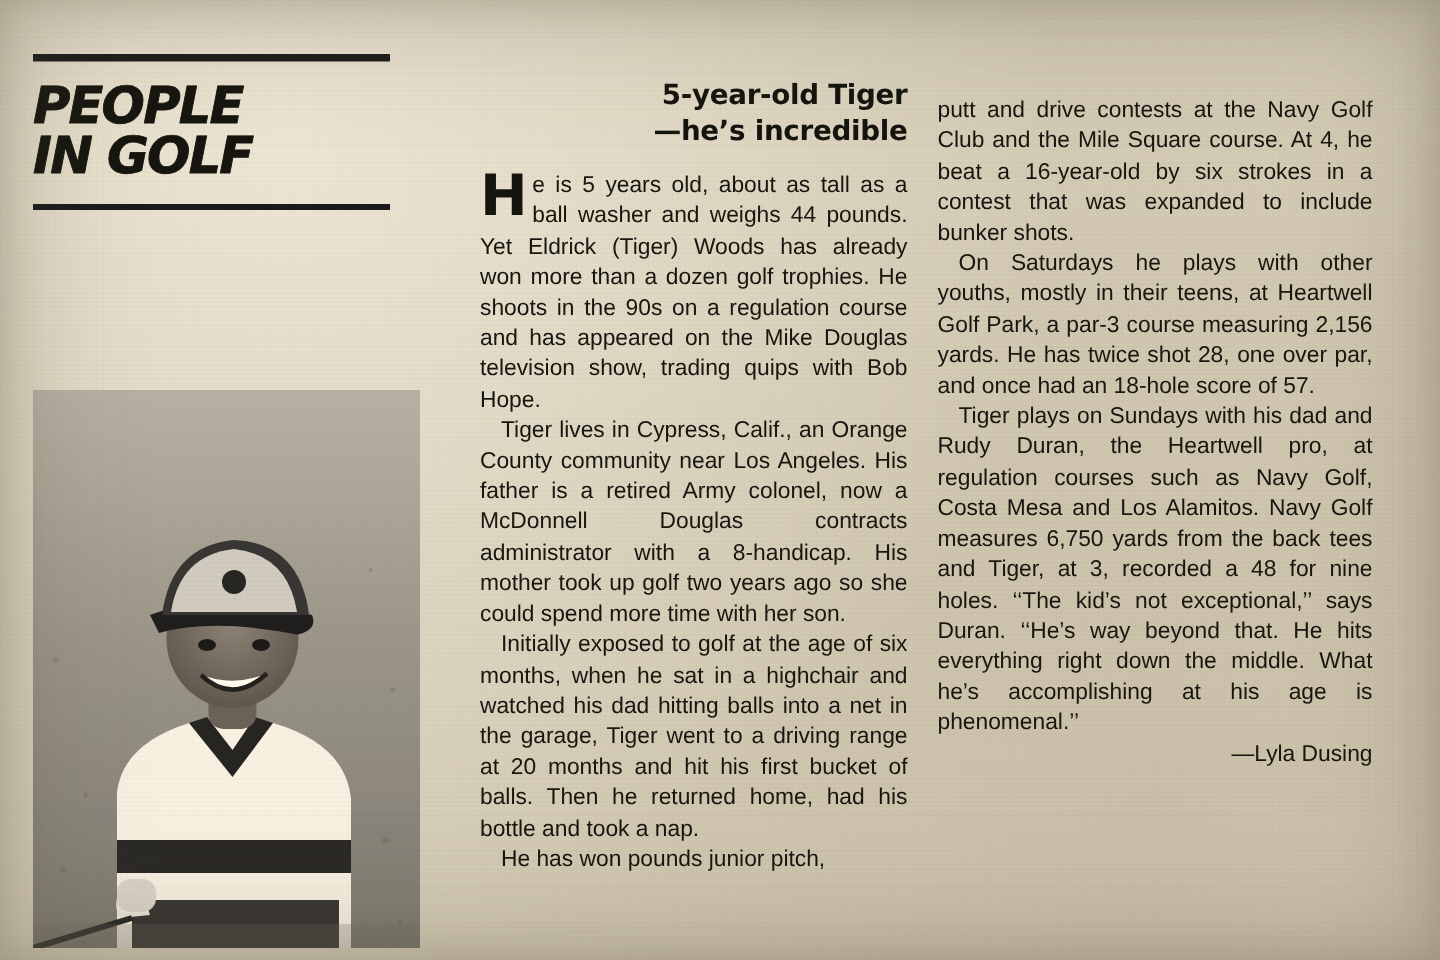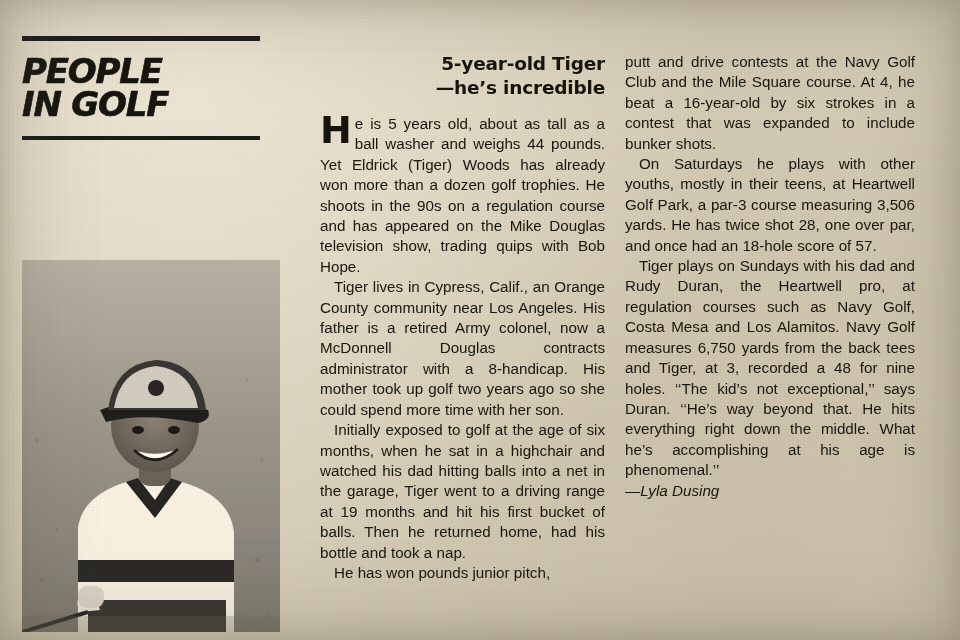--- a/index.html
+++ b/index.html
@@ -98,21 +98,21 @@
     position: absolute;
     top: 52px;
     font-family: "Liberation Sans", sans-serif;
     color: #17160f;
     font-size: 15.2px;
     line-height: 20.4px;
     text-align: justify;
     text-justify: inter-word;
   }
   .col-mid { left: 320px; width: 285px; }
-  .col-right { left: 625px; width: 290px; top: 52px; }
+  .col-right { left: 625px; width: 290px; top: 64px; }
 
   .headline {
     font-family: "DejaVu Sans", sans-serif;
     font-weight: 700;
     font-size: 18.5px;
     line-height: 24px;
     letter-spacing: -0.2px;
     color: #15140e;
     margin: 0 0 14px 0;
     text-align: right;
@@ -131,21 +131,21 @@
     font-family: "DejaVu Sans", sans-serif;
     font-weight: 700;
     font-size: 38px;
     line-height: 31px;
     padding: 0 3px 0 0;
     margin-top: 1px;
     color: #15140e;
   }
   .byline {
     display: block;
-    font-style: italic;
+    text-align: right;
     margin-top: 0px;
     text-indent: 0;
   }
   .ink {
     filter: blur(0.15px);
   }
 </style>
 </head>
 <body>
 
@@ -227,26 +227,26 @@
     </svg>
   </div>
 
   <div class="col col-mid ink">
     <h1 class="headline">
       <span>5-year-old Tiger</span>
       <span class="hl2">—he’s incredible</span>
     </h1>
     <p class="first"><span class="dropcap">H</span><span>e is 5 years old, about as tall as a ball washer and weighs 44 pounds. Yet Eldrick (Tiger) Woods has already won more than a dozen golf trophies. He shoots in the 90s on a regulation course and has appeared on the Mike Douglas television show, trading quips with Bob Hope.</span></p>
     <p>Tiger lives in Cypress, Calif., an Orange County community near Los Angeles. His father is a retired Army colonel, now a McDonnell Douglas contracts administrator with a 8-handicap. His mother took up golf two years ago so she could spend more time with her son.</p>
-    <p>Initially exposed to golf at the age of six months, when he sat in a highchair and watched his dad hitting balls into a net in the garage, Tiger went to a driving range at 19 months and hit his first bucket of balls. Then he returned home, had his bottle and took a nap.</p>
+    <p>Initially exposed to golf at the age of six months, when he sat in a highchair and watched his dad hitting balls into a net in the garage, Tiger went to a driving range at 20 months and hit his first bucket of balls. Then he returned home, had his bottle and took a nap.</p>
     <p>He has won pounds junior pitch,</p>
   </div>
 
   <div class="col col-right ink">
     <p class="first">putt and drive contests at the Navy Golf Club and the Mile Square course. At 4, he beat a 16-year-old by six strokes in a contest that was expanded to include bunker shots.</p>
-    <p>On Saturdays he plays with other youths, mostly in their teens, at Heartwell Golf Park, a par-3 course measuring 3,506 yards. He has twice shot 28, one over par, and once had an 18-hole score of 57.</p>
+    <p>On Saturdays he plays with other youths, mostly in their teens, at Heartwell Golf Park, a par-3 course measuring 2,156 yards. He has twice shot 28, one over par, and once had an 18-hole score of 57.</p>
     <p>Tiger plays on Sundays with his dad and Rudy Duran, the Heartwell pro, at regulation courses such as Navy Golf, Costa Mesa and Los Alamitos. Navy Golf measures 6,750 yards from the back tees and Tiger, at 3, recorded a 48 for nine holes. ‘‘The kid’s not exceptional,’’ says Duran. ‘‘He’s way beyond that. He hits everything right down the middle. What he’s accomplishing at his age is phenomenal.’’</p>
     <span class="byline">—Lyla Dusing</span>
   </div>
 
   <div class="grain"></div>
   <div class="vignette"></div>
 </div>
 
 </body></html>

